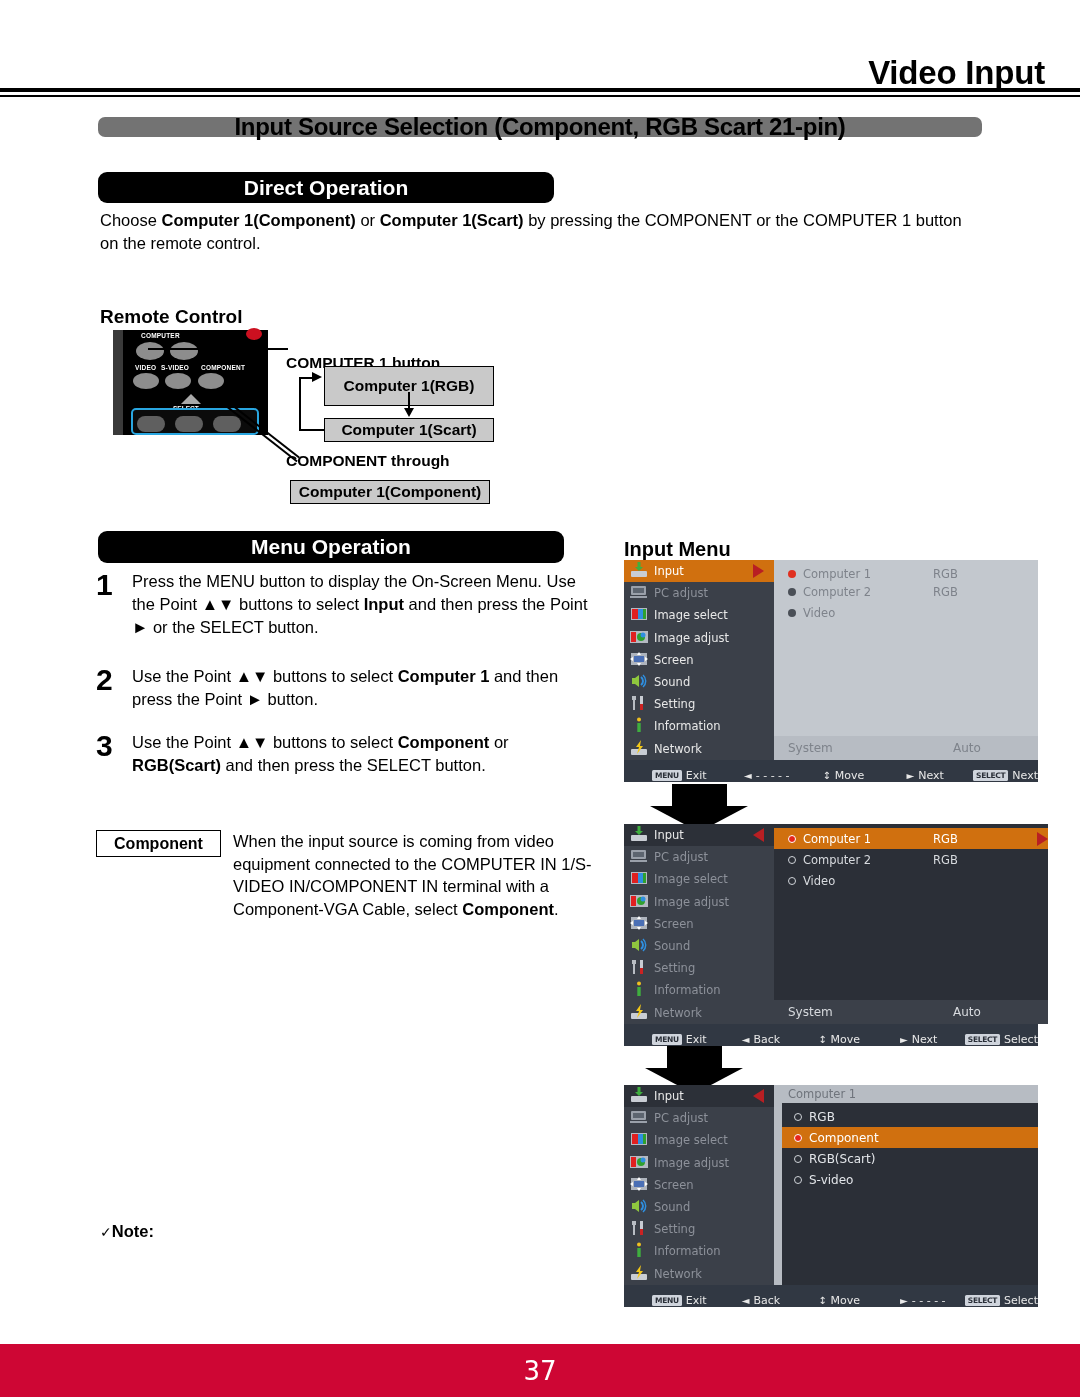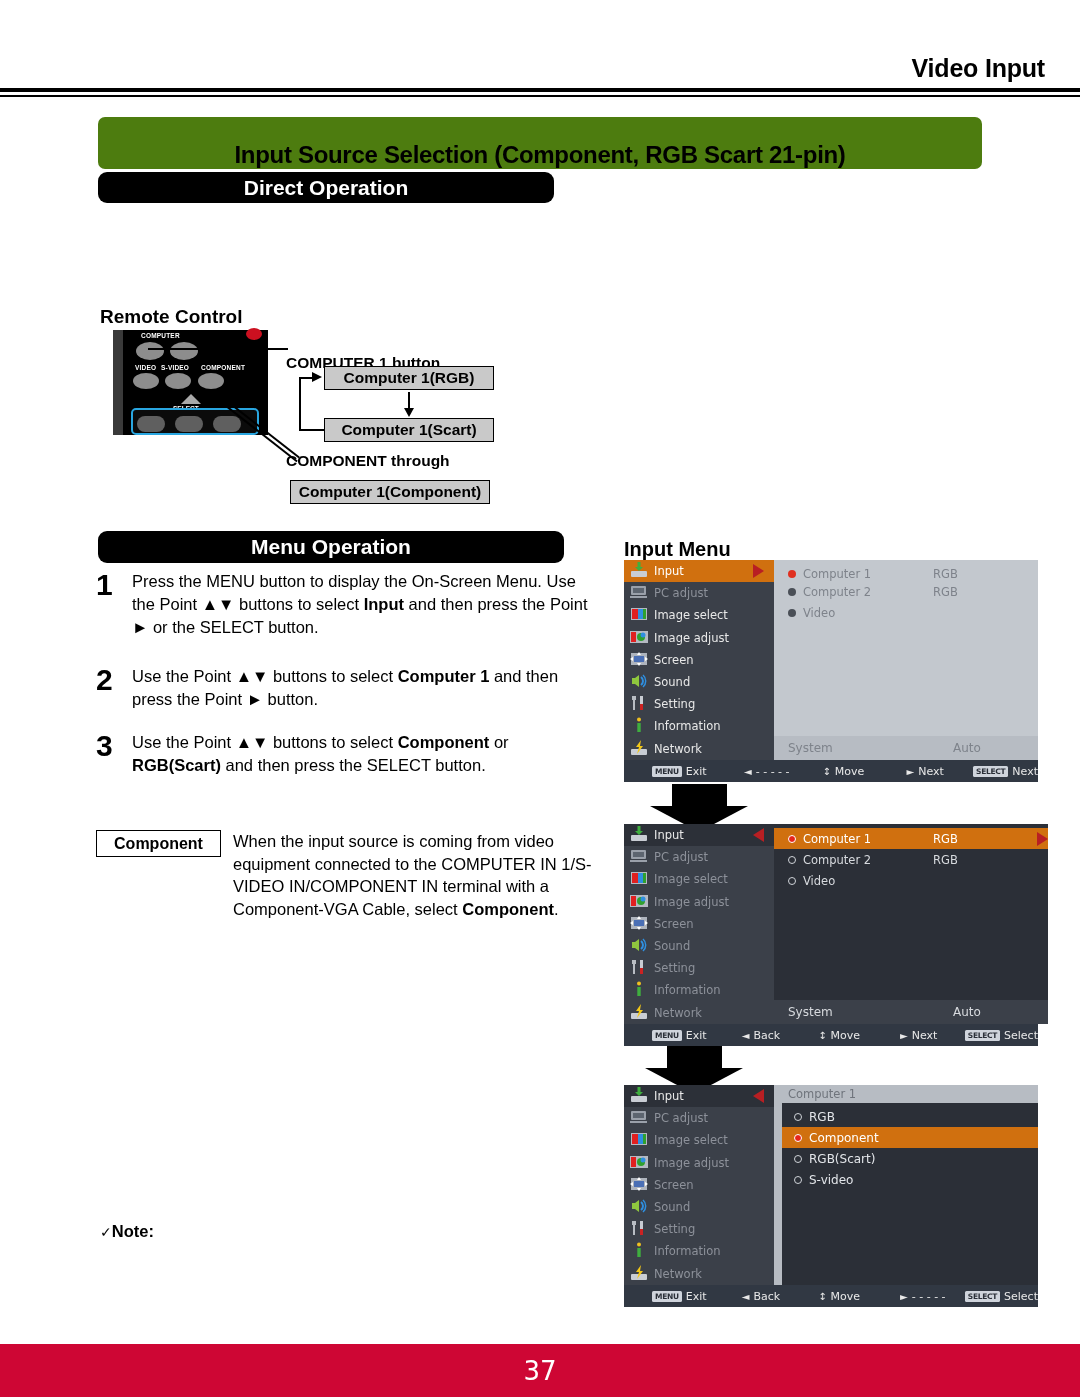--- a/index.html
+++ b/index.html
@@ -9,30 +9,30 @@
     font-family:"Liberation Sans", sans-serif;
     position:relative;
     overflow:hidden;
     color:#000;
   }
 
   
   .page-header { position:absolute; top:0; left:0; width:1080px; height:96px; }
   .header-title {
     position:absolute; right:35px; top:54px;
-    font-size:25px; font-weight:bold; letter-spacing:-0.2px;
+    font-size:33px; font-weight:bold; letter-spacing:-0.2px;
   }
   .rule-thick { position:absolute; left:0; top:88px; width:1080px; height:4px; background:#000; }
   .rule-thin  { position:absolute; left:0; top:95px; width:1080px; height:2px; background:#000; }
 
   
   .section-banner {
-    position:absolute; left:98px; top:117px; width:884px; height:52px;
-    background:#4d7c0f; border-radius:7px;
-    display:flex; align-items:flex-end; justify-content:center;
+    position:absolute; left:98px; top:117px; width:884px; height:20px;
+    background:#737373; border-radius:7px;
+    display:flex; align-items:center; justify-content:center;
   }
   .section-banner span { font-size:24px; font-weight:bold; letter-spacing:-0.3px; }
 
   
   .pill {
     background:#000; border-radius:9px;
     display:flex; align-items:center; justify-content:center;
     color:#fff;
   }
   .pill span { font-size:21px; font-weight:bold; }
@@ -101,21 +101,21 @@
   .osd-side { width:150px; background:#3b4049; position:relative; flex:0 0 150px; }
   .osd-right { flex:1; position:relative; }
   .osd-row {
     height:22.2px; display:flex; align-items:center;
     padding-left:5px; font-size:11.5px; color:#e8e8e8; position:relative;
   }
   .osd-row .ico { width:22px; flex:0 0 22px; height:18px; position:relative; margin-right:3px; }
   .osd-row.dim { color:#8d919a; }
   .osd-row.sel { background:#d0700f; color:#fff; }
   .osd-row.sel-dark { background:#2c3038; }
-  .osd-bottom { height:22px; background:#313843; display:flex; align-items:center; font-size:11px; color:#e8e8e8; }
+  .osd-bottom { height:22px; background:#313843; display:flex; align-items:flex-end; font-size:11px; color:#e8e8e8; }
   .osd-bottom .cell { display:flex; align-items:center; }
   .key {
     background:#cfd4dc; color:#2a2f38; font-size:7.5px; font-weight:bold;
     padding:1px 3px; border-radius:1.5px; margin-right:4px; letter-spacing:-0.3px;
   }
   .osd-sysrow {
     position:absolute; left:0; bottom:0; width:100%; height:24px;
     display:flex; align-items:center; font-size:12px;gap:35px;
   }
   .radio { width:8px; height:8px; border-radius:50%; flex:0 0 8px; margin-right:7px; }
@@ -146,20 +146,21 @@
 
 <div class="section-banner">
   <span>Input Source Selection (Component, RGB Scart 21-pin)</span>
 </div>
 
 <div class="pill pill-direct">
   <span>Direct Operation</span>
 </div>
 
 <div class="intro">
+  <p><span>Choose </span><b>Computer 1(Component)</b><span> or </span><b>Computer 1(Scart)</b><span> by pressing the COMPONENT or the COMPUTER 1 button on the remote control.</span></p>
 </div>
 
 <div class="sub-head">Remote Control</div>
 
 <div class="remote-fig">
   <div class="rc-strip"></div>
   <div class="red-dot"></div>
   <div class="rc-label" style="left:28px;top:2px;">COMPUTER</div>
   <div class="rc-btn" style="left:23px;top:12px;width:28px;height:18px;"></div>
   <div class="rc-btn" style="left:57px;top:12px;width:28px;height:18px;"></div>
@@ -176,21 +177,21 @@
   <div class="rc-btn" style="left:62px;top:86px;width:28px;height:16px;background:#5f5f5f;border-radius:8px;"></div>
   <div class="rc-btn" style="left:100px;top:86px;width:28px;height:16px;background:#5f5f5f;border-radius:8px;"></div>
 </div>
 
 <div class="ln" style="left:148px;top:348px;width:140px;height:2px;"></div>
 <div class="ln" style="left:212px;top:394px;width:108px;height:2px;transform:rotate(38deg);transform-origin:left center;"></div>
 <div class="ln" style="left:214px;top:390px;width:108px;height:2px;transform:rotate(38deg);transform-origin:left center;"></div>
 
 <div class="flow">
   <div class="lbl" style="left:0px;top:6px;margin-top:10px;">COMPUTER 1 button</div>
-  <div class="box" style="left:38px;top:28px;width:170px;height:24px;">Computer 1(RGB)</div>
+  <div class="box" style="left:38px;top:28px;width:170px;height:40px;">Computer 1(RGB)</div>
   <div class="box" style="left:38px;top:80px;width:170px;height:24px;">Computer 1(Scart)</div>
 
   <div class="ln" style="left:122px;top:54px;width:2px;height:18px;"></div>
   <div style="position:absolute;left:118px;top:70px;width:0;height:0;border-left:5px solid transparent;border-right:5px solid transparent;border-top:9px solid #000;"></div>
 
   <div class="ln" style="left:13px;top:39px;width:2px;height:54px;"></div>
   <div class="ln" style="left:13px;top:91px;width:26px;height:2px;"></div>
   <div class="ln" style="left:13px;top:39px;width:14px;height:2px;"></div>
   <div style="position:absolute;left:26px;top:34px;width:0;height:0;border-top:5px solid transparent;border-bottom:5px solid transparent;border-left:10px solid #000;"></div>
   <div class="lbl" style="left:0px;top:114px;">COMPONENT through</div>

